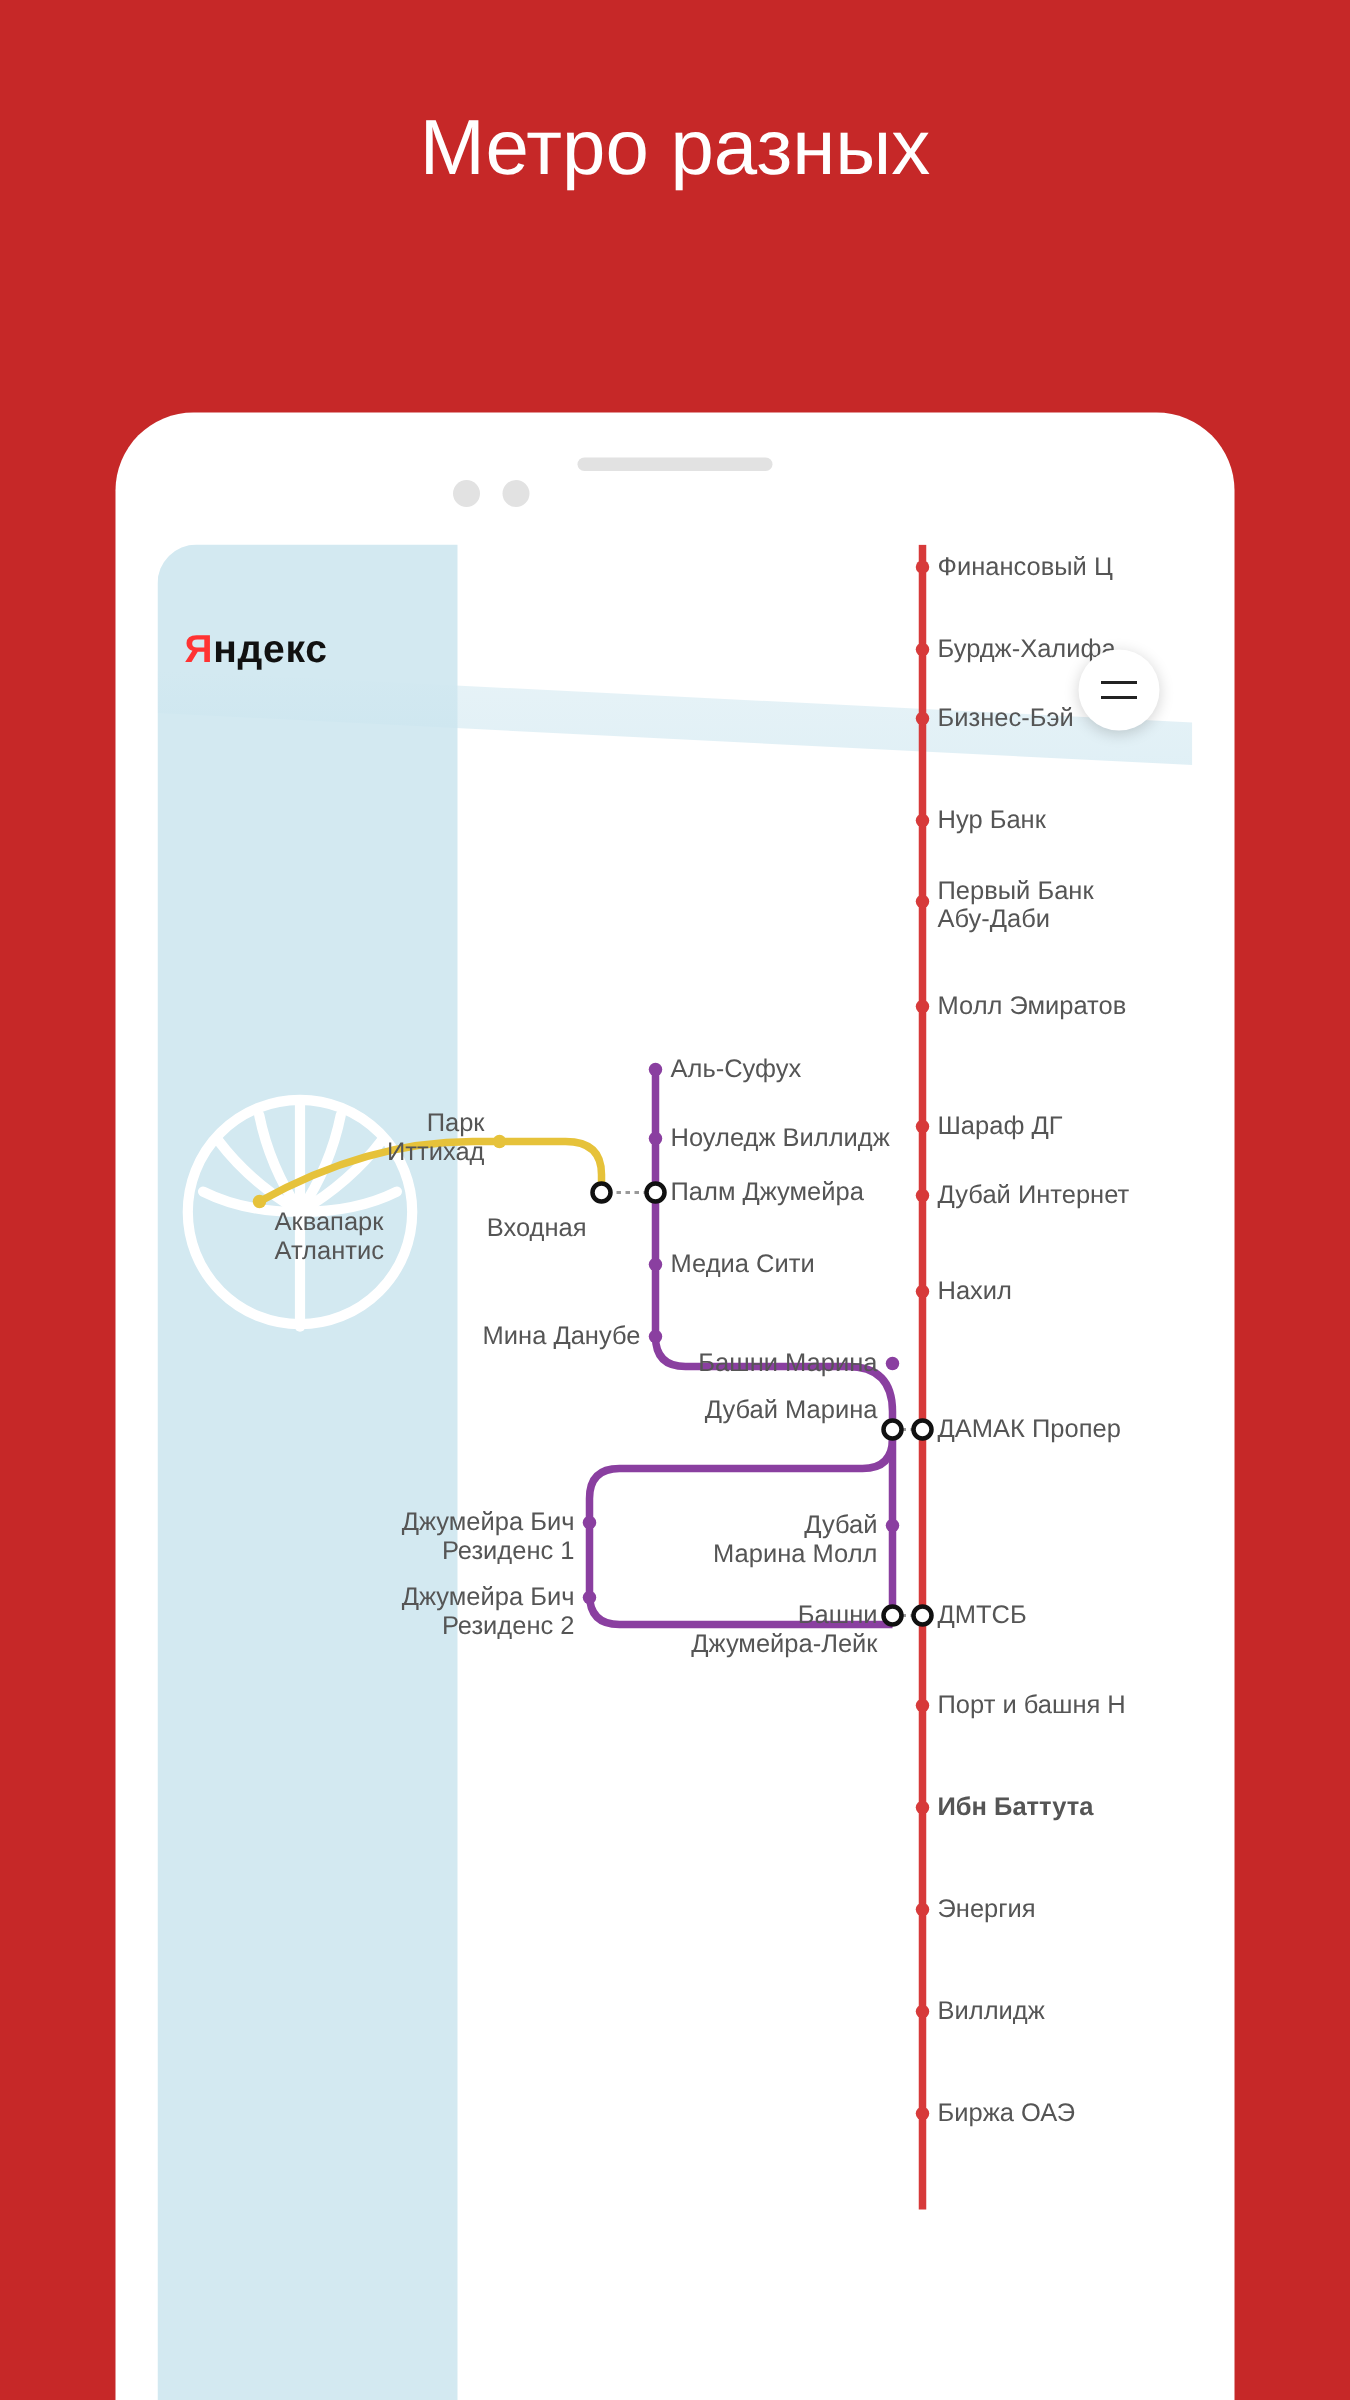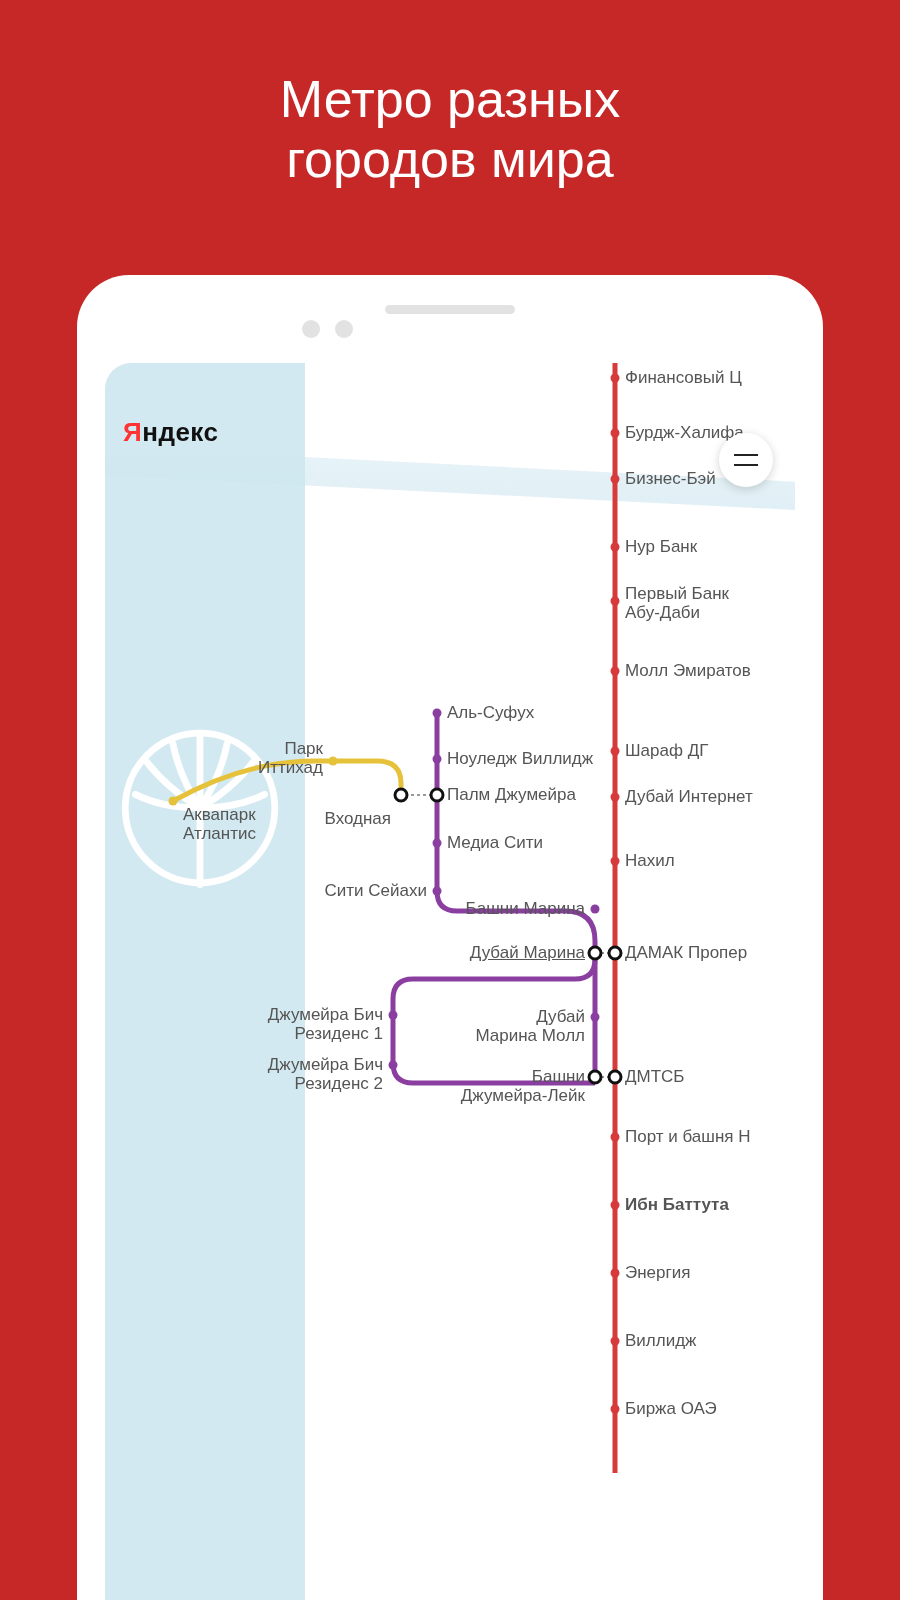--- a/index.html
+++ b/index.html
@@ -23,21 +23,21 @@
   .menu-btn div { width:24px; height:2.5px; background:#222; position:absolute; }
   .menu-btn div:first-child { transform:translateY(-5px);} .menu-btn div:last-child { transform:translateY(5px);}
   .map-canvas { position:absolute; inset:0; }
   .station-label { position:absolute; font-size:17px; color:#555; white-space:nowrap; line-height:1.1; }
   .station-label.r { text-align:right; }
 </style>
 </head>
 <body>
 
 <div class="promo-title">
-  <span>Метро разных</span><br><span>городов мира</span>
+  <span>Метро разных</span><br>
 </div>
 
 <div class="phone">
   <div class="cam"></div>
     <div class="sensor"></div>
     <div class="notch"></div>
   <div class="screen">
 
     <div class="water"></div>
     <div class="water-blob"></div>
@@ -127,23 +127,23 @@
         <div class="station-label" style="top: 705px; left: 520px;">ДМТСБ</div>
         <div class="station-label" style="top: 765px; left: 520px;">Порт и башня Н</div>
         <div class="station-label" style="top: 833px; left: 520px; font-weight: bold;">Ибн Баттута</div>
         <div class="station-label" style="top: 901px; left: 520px;">Энергия</div>
         <div class="station-label" style="top: 969px; left: 520px;">Виллидж</div>
         <div class="station-label" style="top: 1037px; left: 520px;">Биржа ОАЭ</div>
         <div class="station-label" style="top: 341px; left: 342px;">Аль-Суфух</div>
         <div class="station-label" style="top: 387px; left: 342px;">Ноуледж Виллидж</div>
         <div class="station-label" style="top: 423px; left: 342px;">Палм Джумейра</div>
         <div class="station-label" style="top: 471px; left: 342px;">Медиа Сити</div>
-        <div class="station-label r" style="top: 519px; right: 368px;">Сити Сейахи</div>
+        <div class="station-label r" style="top: 519px; right: 368px;">Мина Данубе</div>
         <div class="station-label r" style="top: 537px; right: 210px;">Башни Марина</div>
-        <div class="station-label r" style="top: 581px; right: 210px; text-decoration: underline;">Дубай Марина</div>
+        <div class="station-label r" style="top: 568px; right: 210px;">Дубай Марина</div>
         <div class="station-label r" style="top: 645px; right: 210px;">Дубай<br>Марина Молл</div>
         <div class="station-label r" style="top: 705px; right: 210px;">Башни<br>Джумейра-Лейк</div>
         <div class="station-label r" style="top: 643px; right: 412px;">Джумейра Бич<br>Резиденс 1</div>
         <div class="station-label r" style="top: 693px; right: 412px;">Джумейра Бич<br>Резиденс 2</div>
         <div class="station-label" style="top: 443px; left: 78px;">Аквапарк<br>Атлантис</div>
         <div class="station-label r" style="top: 377px; right: 472px;">Парк<br>Иттихад</div>
         <div class="station-label r" style="top: 447px; right: 404px;">Входная</div>
       </div>
 
   </div>

